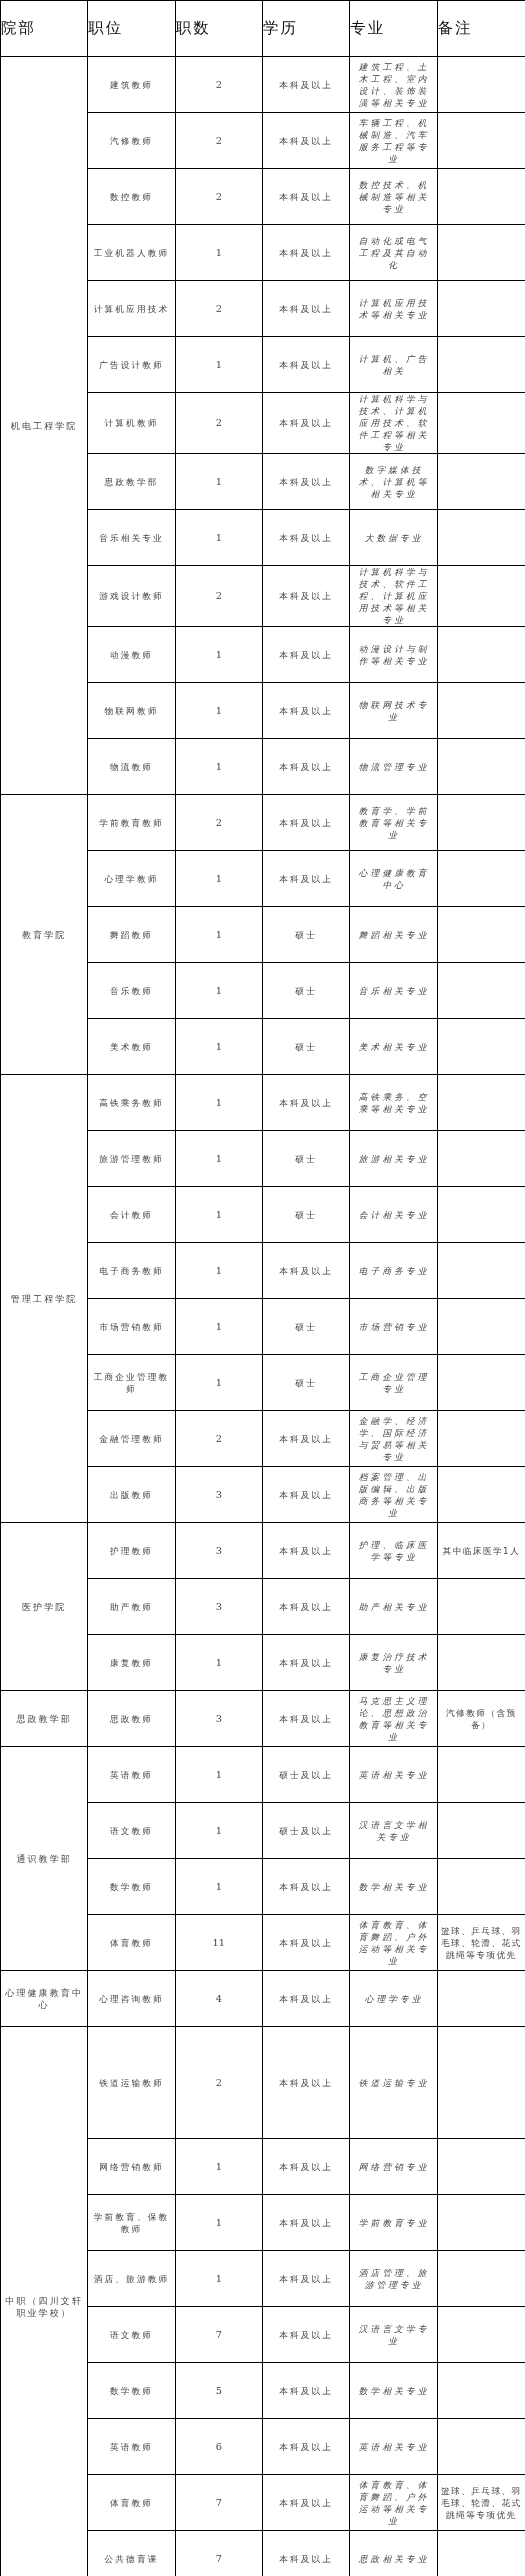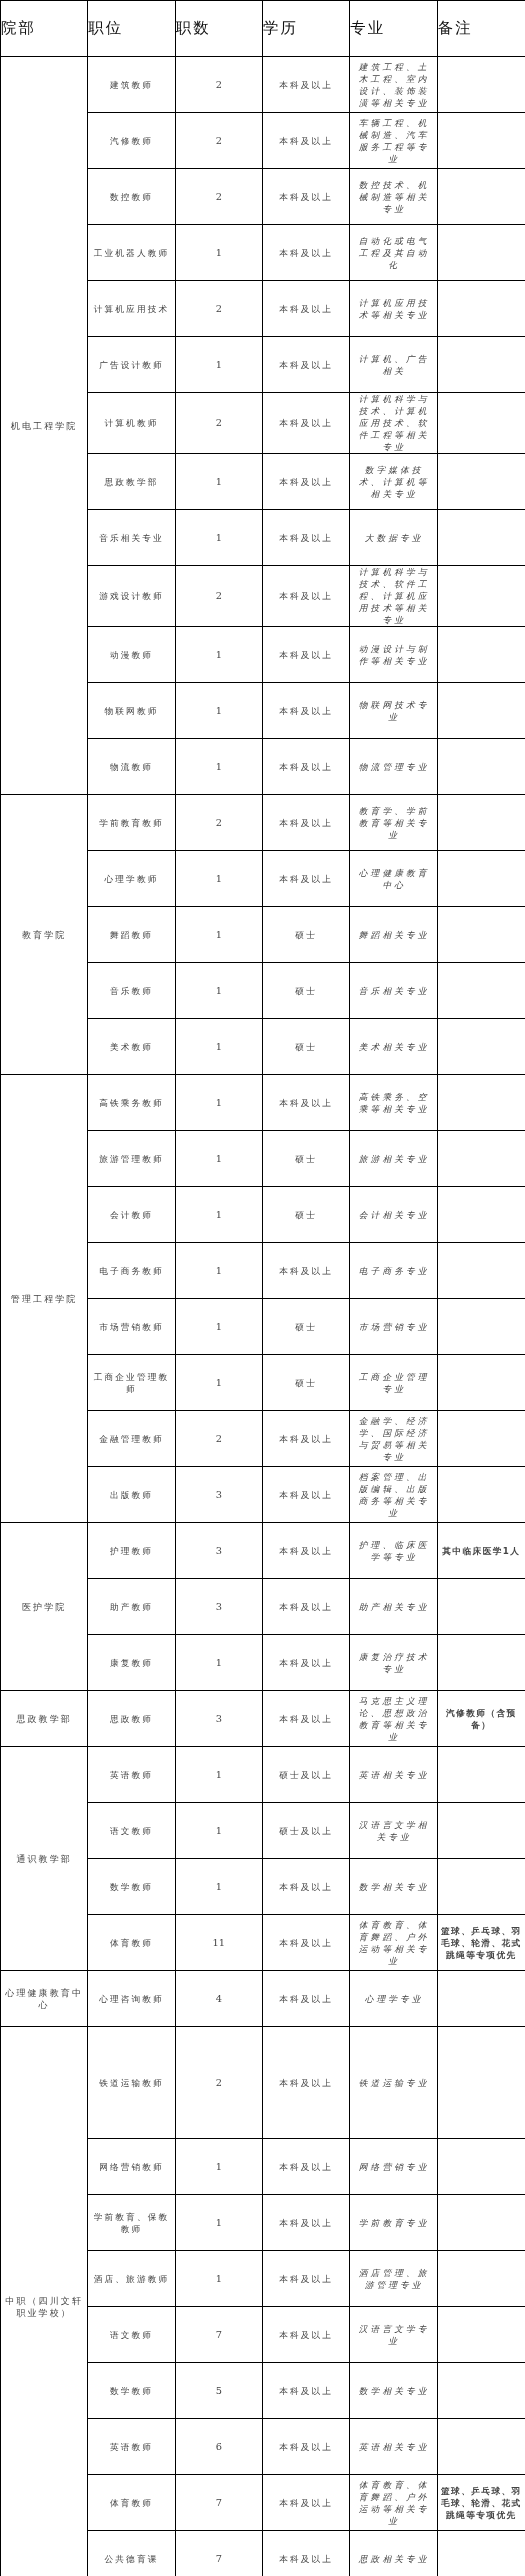--- a/index.html
+++ b/index.html
@@ -56,21 +56,20 @@
     padding: 0 1.4px 0 2.8px;
     font-size: 8.7px;
     letter-spacing: 3.1px;
     word-break: break-all;
     font-style: italic;
   }
   table.recruit td.note {
     padding: 0 2.8px;
     letter-spacing: 1.4px;
     word-break: break-all;
-    font-weight: bold;
   }
   tr.tall td { height: 112px; }
 </style>
 </head>
 <body>
 
 <table class="recruit">
   <colgroup>
     <col class="c1">
       <col class="c2">

